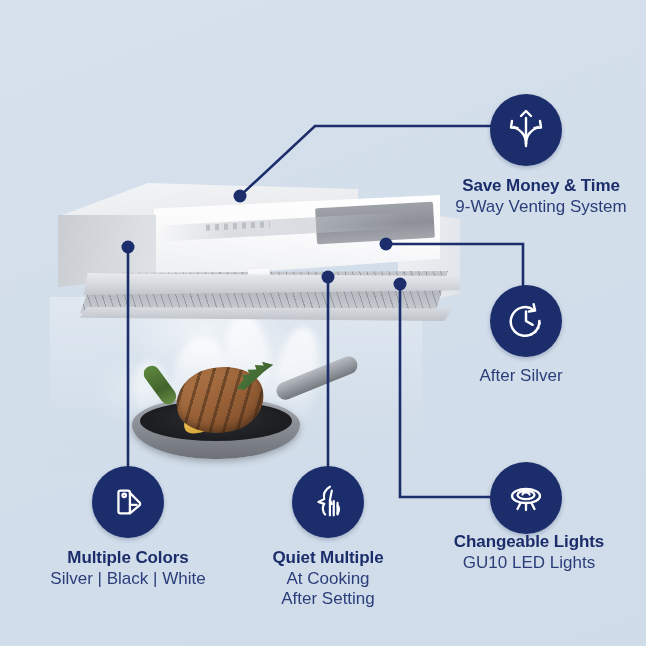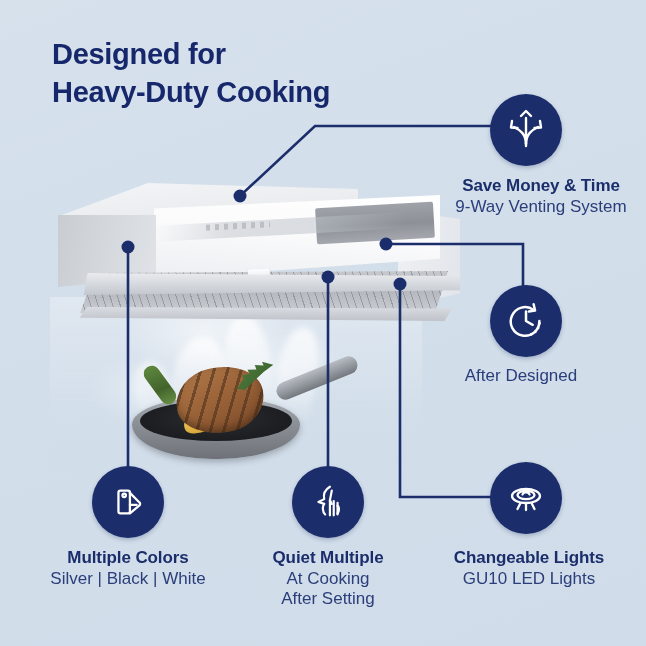--- a/index.html
+++ b/index.html
@@ -269,31 +269,27 @@
   #icon-delay     { left: 490px; top: 285px; }
   #label-delay    { left: 396px; top: 366px; width: 250px; }
 
   #icon-colors    { left: 92px;  top: 466px; }
   #label-colors   { left: 8px;   top: 548px; width: 240px; }
 
   #icon-quiet     { left: 292px; top: 466px; }
   #label-quiet    { left: 238px; top: 548px; width: 180px; }
 
   #icon-lights    { left: 490px; top: 462px; }
-  #label-lights   { left: 416px; top: 548px; width: 226px; }
+  #label-lights   { left: 416px; top: 532px; width: 226px; }
 </style>
 </head>
 <body>
 
 <div id="stage">
 
-  <div id="headline">
-    <span class="hl-line">Designed for</span>
-    <span class="hl-line">Heavy-Duty Cooking</span>
-  </div>
 
   <div id="product">
     <div class="steam-field"></div>
     <div class="steam-wisp wisp1"></div>
     <div class="steam-wisp wisp2"></div>
     <div class="steam-wisp wisp3"></div>
     <div class="steam-wisp wisp4"></div>
 
     <div class="pan-wrap">
       <div class="pan-handle"></div>
@@ -370,21 +366,21 @@
       </g>
       <g fill="#ffffff">
         <circle cx="36.0" cy="24.5" r="1.5"></circle>
         <circle cx="34.6" cy="29.4" r="1.5"></circle>
         <circle cx="31.6" cy="33.4" r="1.5"></circle>
         <circle cx="27.3" cy="36.0" r="1.5"></circle>
       </g>
     </svg>
   </div>
   <div class="feature-label" id="label-delay">
-    <span class="f-sub">After Designed</span>
+    <span class="f-sub">After Silver</span>
   </div>
 
   <div class="badge-icon" id="icon-colors">
     <svg width="42" height="42" viewBox="0 0 44 44">
       <g fill="none" stroke="#ffffff" stroke-width="2.4" stroke-linecap="round" stroke-linejoin="round">
         <path d="M14,10 h8 a2,2 0 0 1 2,2 v20 a2,2 0 0 1 -2,2 h-8 a2,2 0 0 1 -2,-2 v-20 a2,2 0 0 1 2,-2 z"></path>
         <circle cx="18" cy="15" r="1.8"></circle>
         <path d="M24,12.5 L34,22.5 a2,2 0 0 1 0,3 L24,34"></path>
         <path d="M24,25 L31,25"></path>
       </g>

